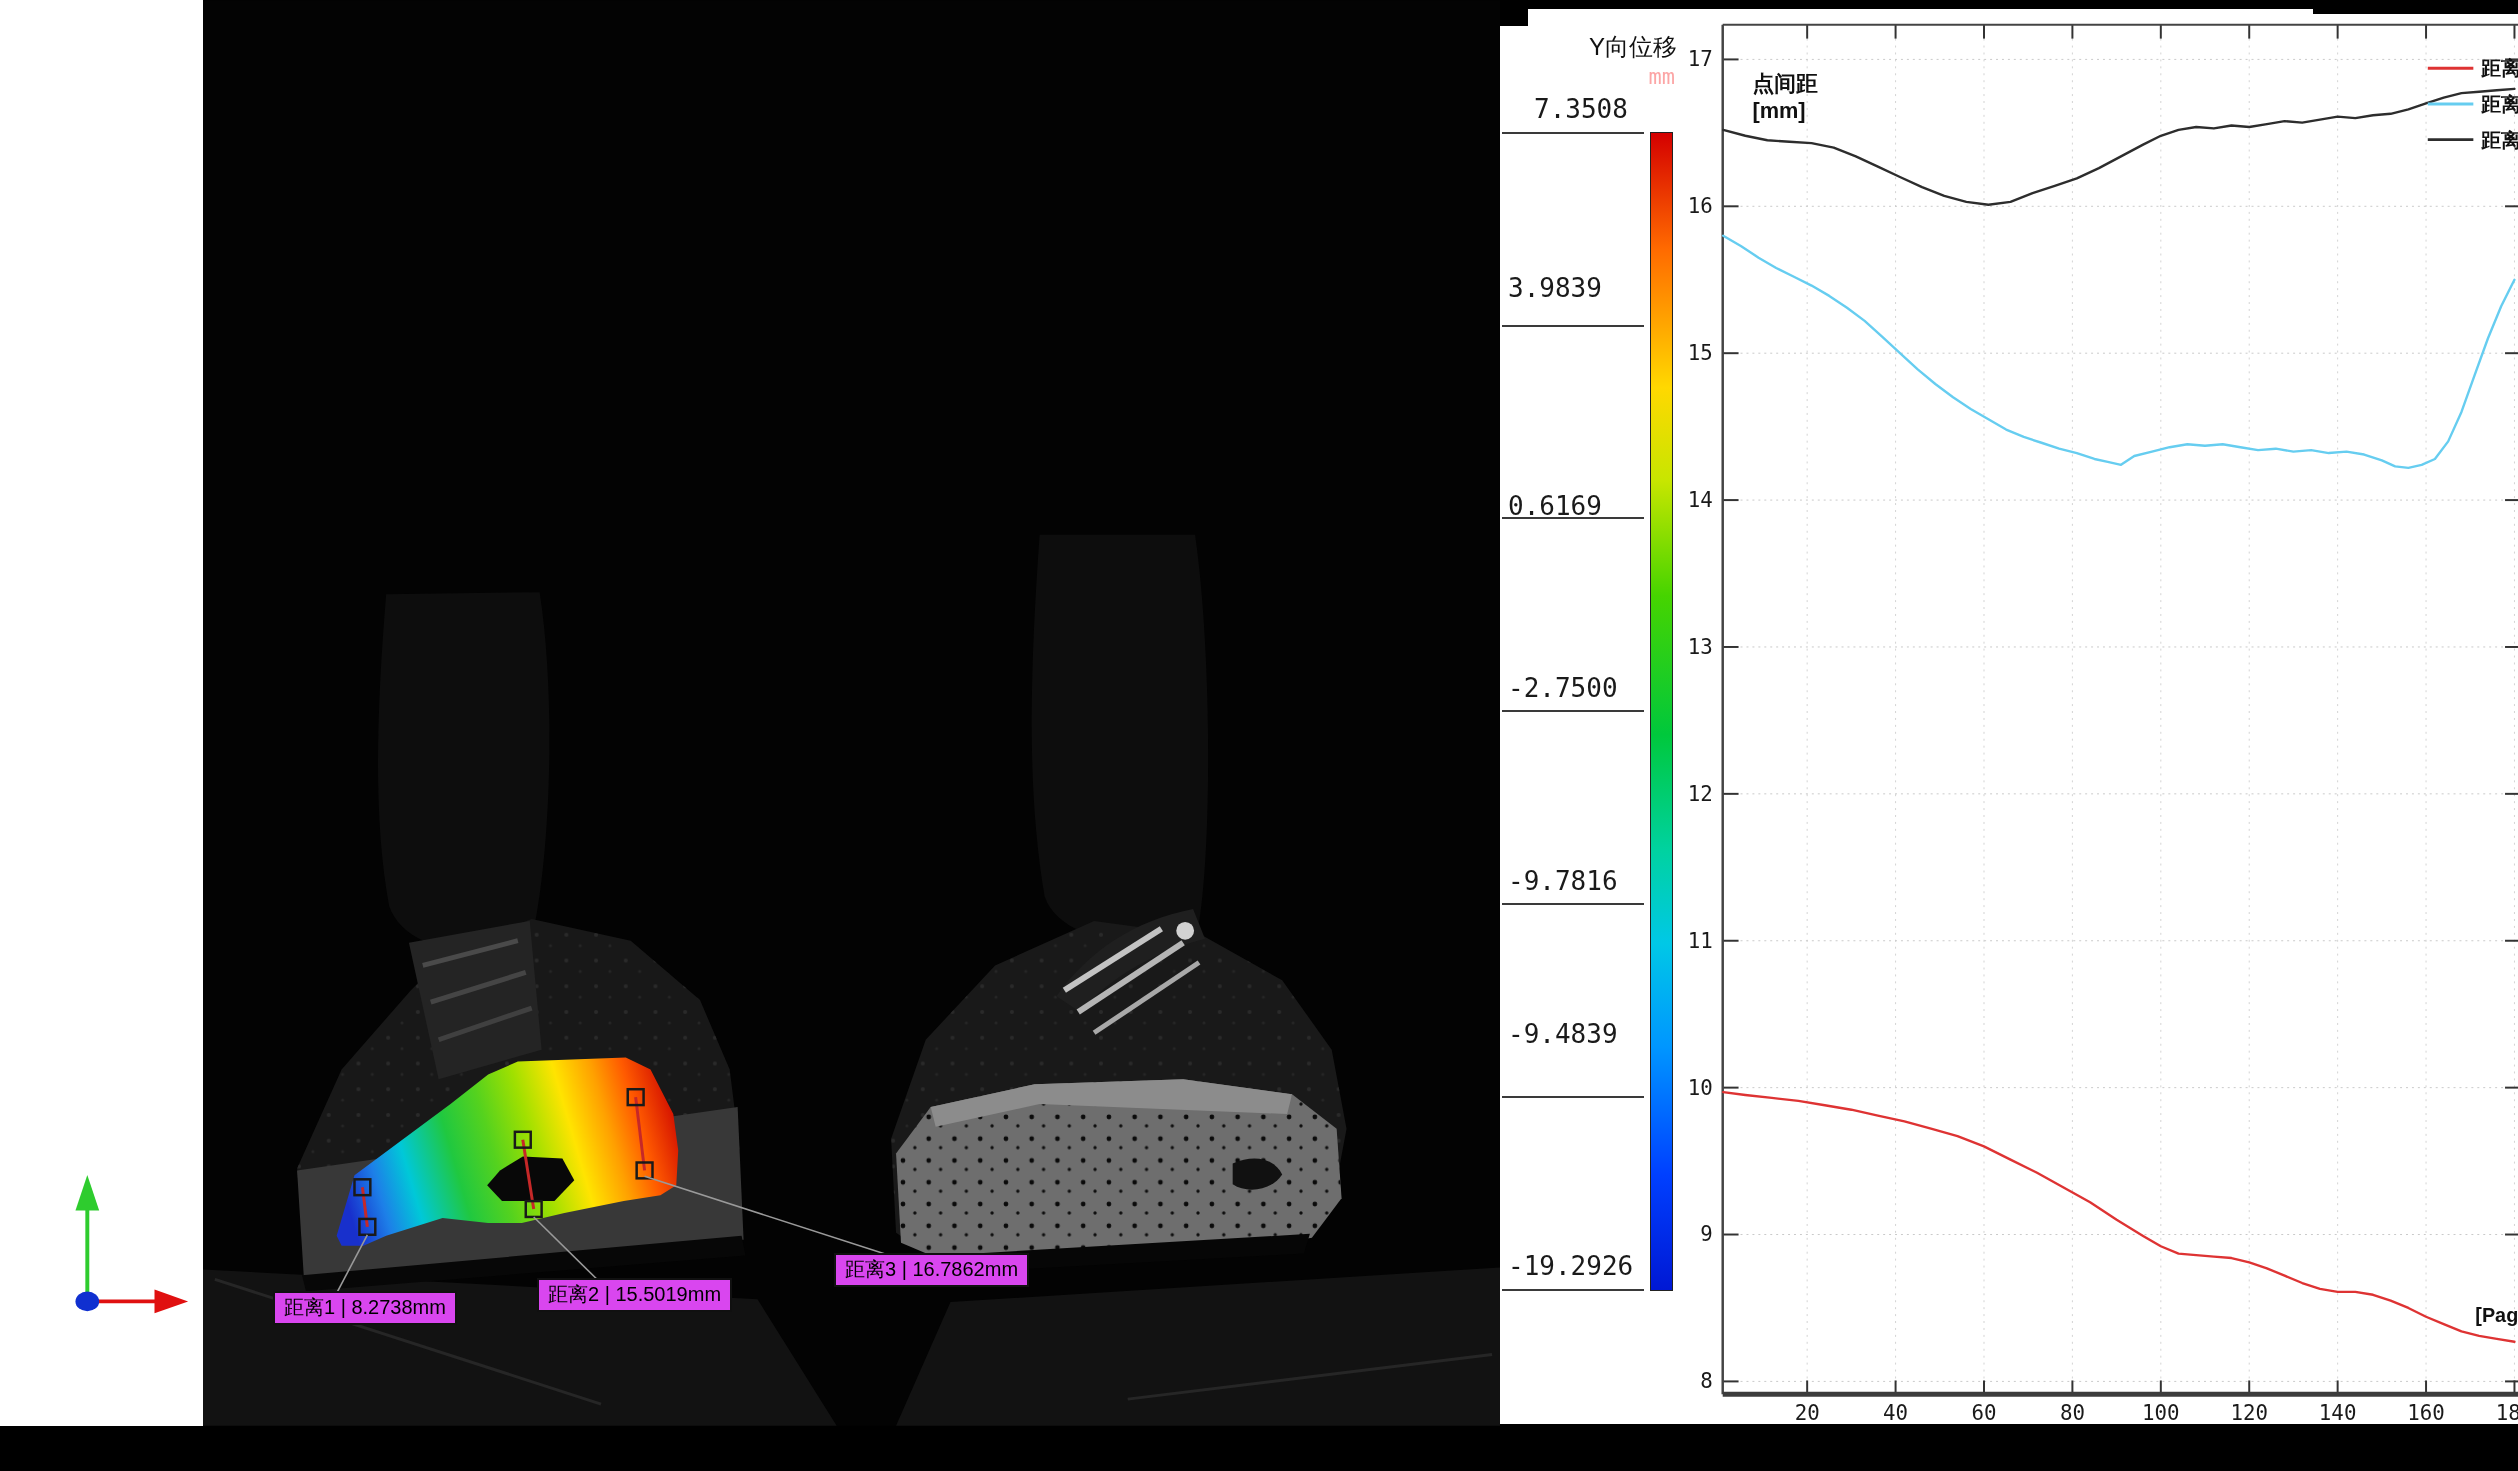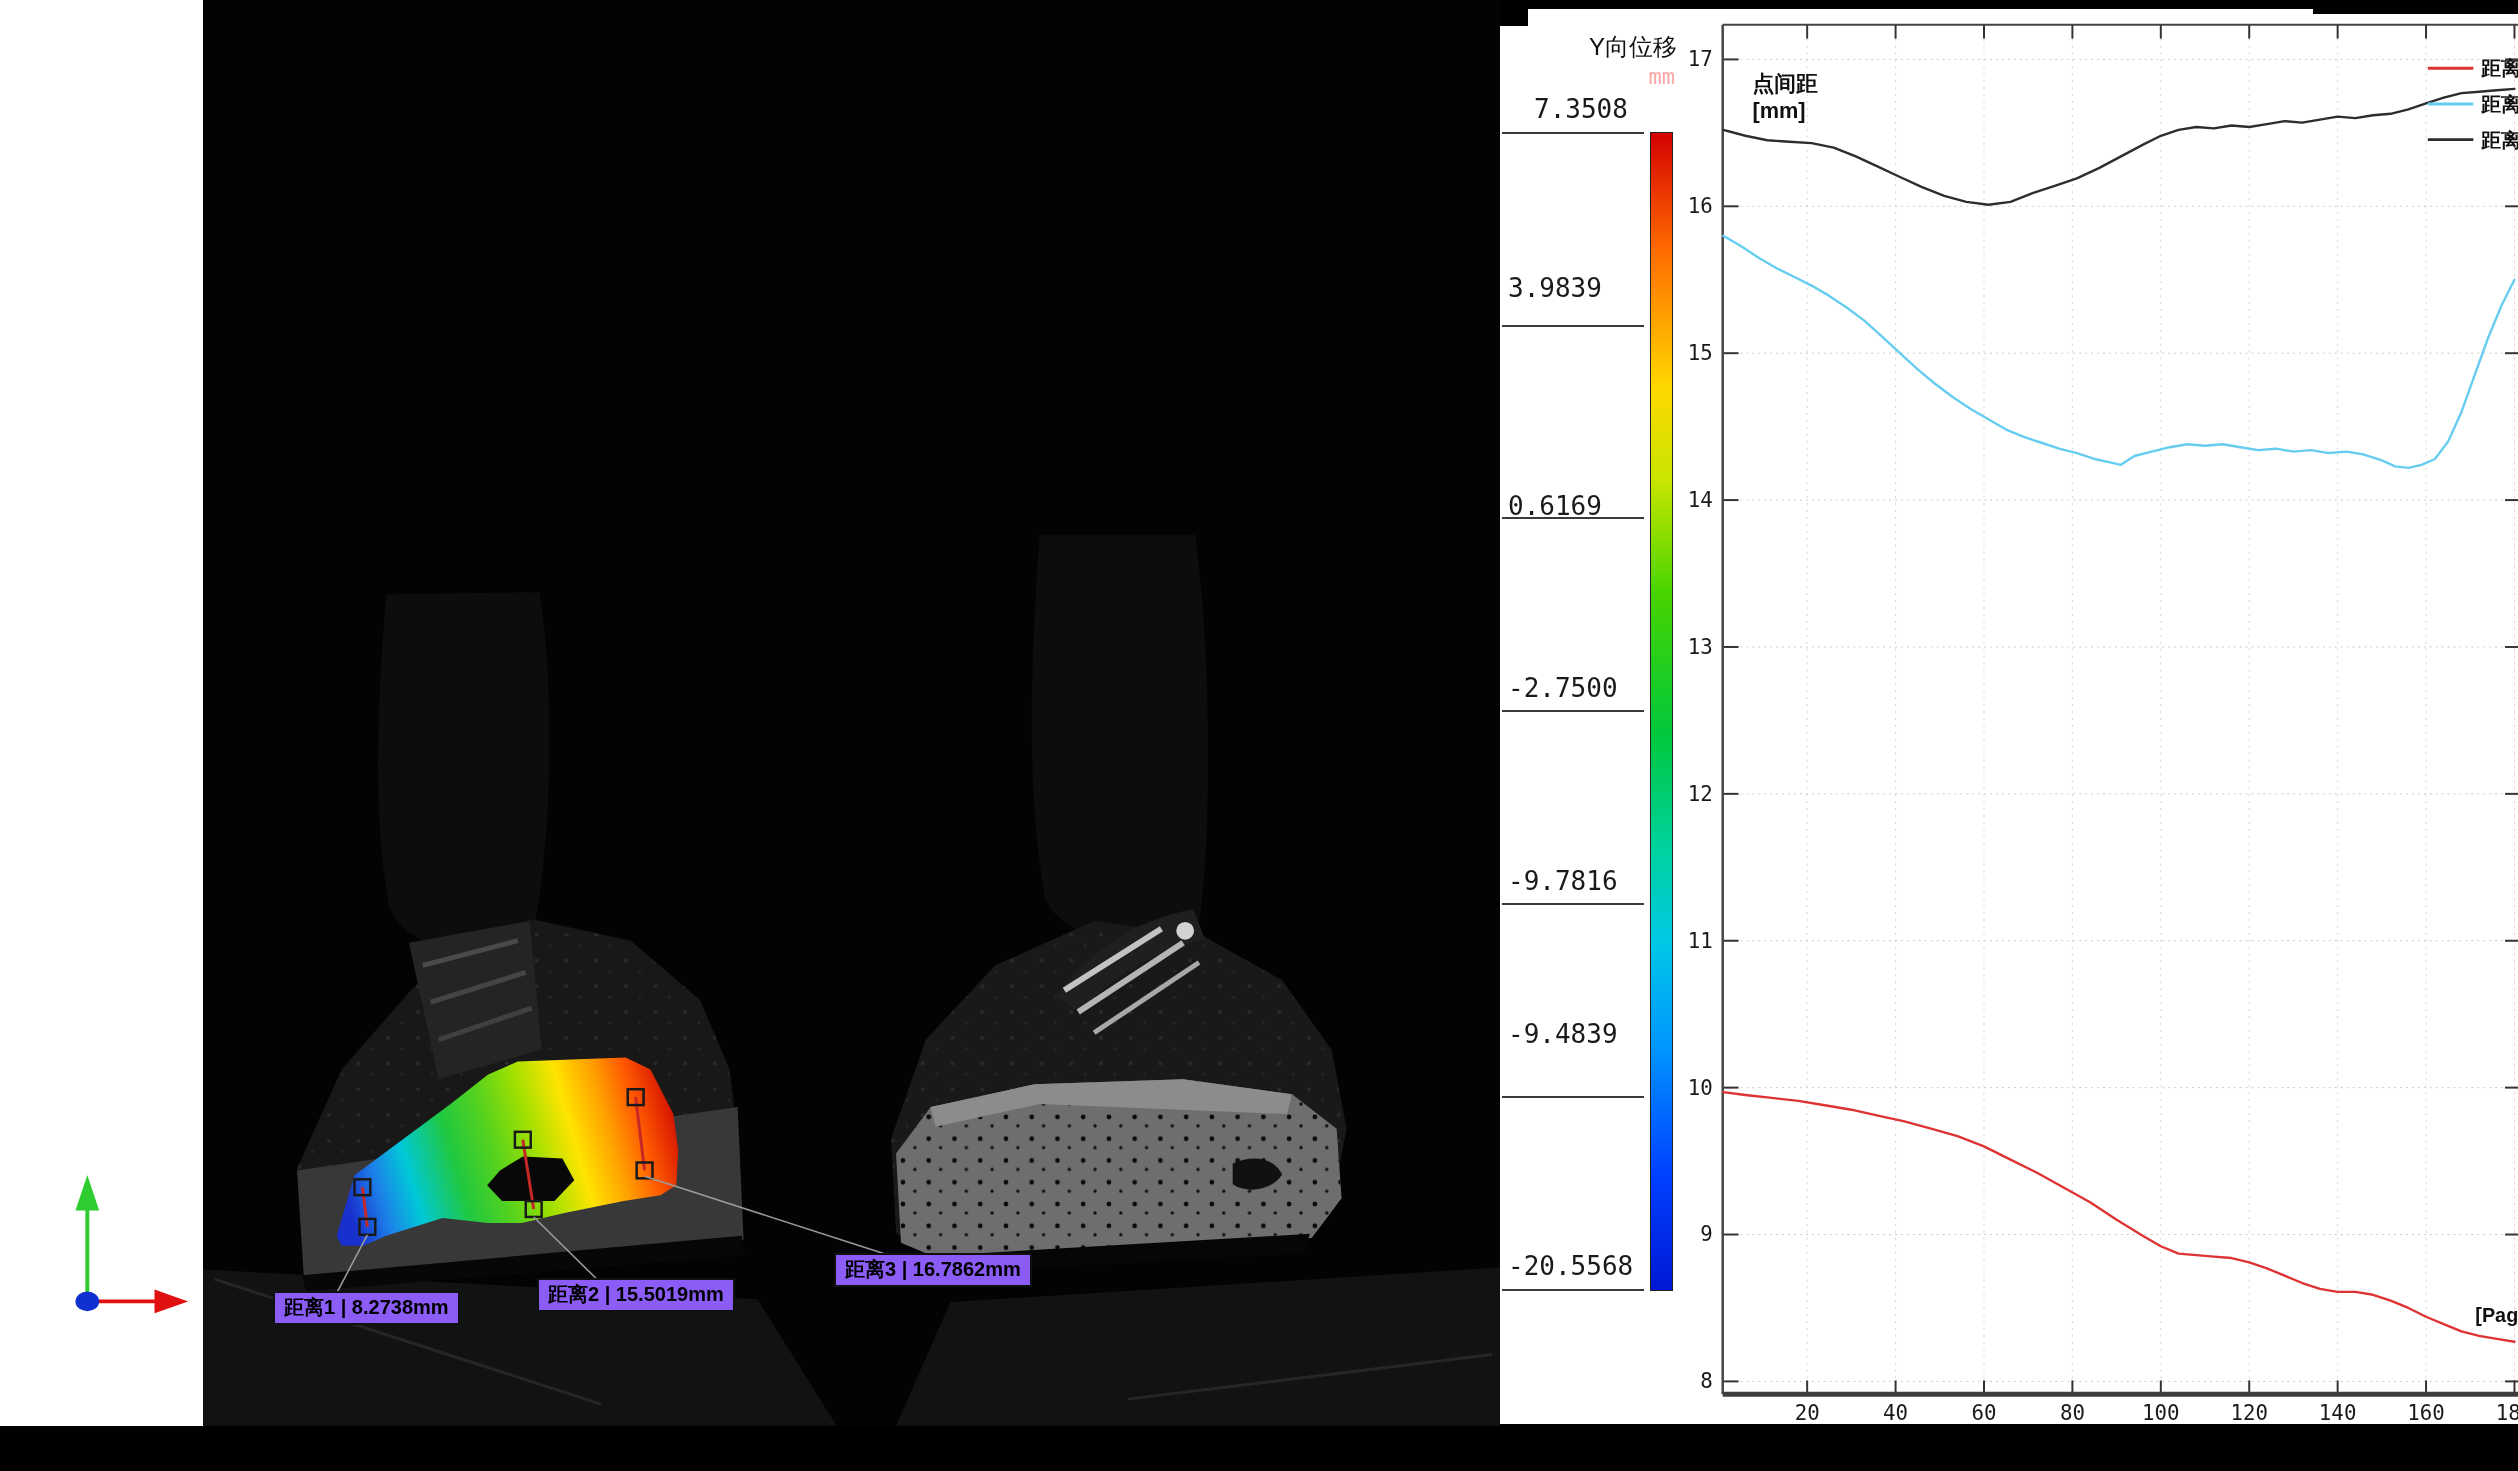--- a/index.html
+++ b/index.html
@@ -4,22 +4,22 @@
 <style>
   html,body{margin:0;padding:0;background:#000;}
   #app{position:relative;width:2519px;height:1471px;background:#000;overflow:hidden;
        font-family:"Liberation Sans",sans-serif;}
   .abs{position:absolute;}
   
   #left-strip{left:0;top:0;width:203px;height:1426px;background:#fff;}
   
   #camera{left:203px;top:0;width:1297px;height:1426px;background:#030303;}
   
-  .meas-box{background:#8b5cf6;border:2px solid #101010;color:#000;
-            font-weight:bold;font-size:20px;line-height:1.15;padding:3px 9px 4px 9px;
+  .meas-box{background:#d946ef;border:2px solid #101010;color:#000;
+            font-weight:normal;font-size:20px;line-height:1.15;padding:3px 9px 4px 9px;
             white-space:nowrap;font-family:"Liberation Sans",sans-serif;}
   
   #panel-bg{left:1500px;top:9px;width:1019px;height:1415px;background:#fff;}
   #notch-tl{left:1500px;top:0;width:28px;height:26px;background:#000;}
   #strip-tr{left:2313px;top:0;width:206px;height:14px;background:#000;}
   
   .cb-title{position:absolute;right:6px;top:22px;font-size:24px;color:#111;
             font-weight:normal;}
   .cb-unit{position:absolute;right:8px;top:55px;font-size:22px;color:#fca5a5;
            font-family:"DejaVu Sans Mono",monospace;}
@@ -146,21 +146,21 @@
         <div class="cb-label" style="top: 264px;">3.9839</div>
         <div class="cb-rule" style="top: 316px;"></div>
         <div class="cb-label" style="top: 482px;">0.6169</div>
         <div class="cb-rule" style="top: 508px;"></div>
         <div class="cb-label" style="top: 664px;">-2.7500</div>
         <div class="cb-rule" style="top: 701px;"></div>
         <div class="cb-label" style="top: 857px;">-9.7816</div>
         <div class="cb-rule" style="top: 894px;"></div>
         <div class="cb-label" style="top: 1010px;">-9.4839</div>
         <div class="cb-rule" style="top: 1087px;"></div>
-        <div class="cb-label" style="top: 1242px;">-20.5568</div>
+        <div class="cb-label" style="top: 1242px;">-19.2926</div>
         <div class="cb-rule" style="top: 1280px;"></div>
       </div>
     <div id="cb-bar" style="background: linear-gradient(rgb(212, 0, 0) 0%, rgb(255, 106, 0) 10%, rgb(255, 216, 0) 22%, rgb(200, 230, 0) 30%, rgb(70, 212, 0) 40%, rgb(0, 200, 60) 52%, rgb(0, 210, 160) 62%, rgb(0, 200, 230) 70%, rgb(0, 150, 255) 79%, rgb(0, 64, 255) 90%, rgb(0, 24, 212) 100%);"></div>
   </div>
 
   <div class="abs" id="chart-holder">
     <svg id="chart-svg" width="836" height="1426" viewBox="0 0 844 1440">
         <line x1="125.28" y1="25" x2="125.28" y2="1408" stroke="#d2d2d2" stroke-width="1" stroke-dasharray="2 5"></line>
         <line x1="214.56" y1="25" x2="214.56" y2="1408" stroke="#d2d2d2" stroke-width="1" stroke-dasharray="2 5"></line>
         <line x1="303.84000000000003" y1="25" x2="303.84000000000003" y2="1408" stroke="#d2d2d2" stroke-width="1" stroke-dasharray="2 5"></line>

